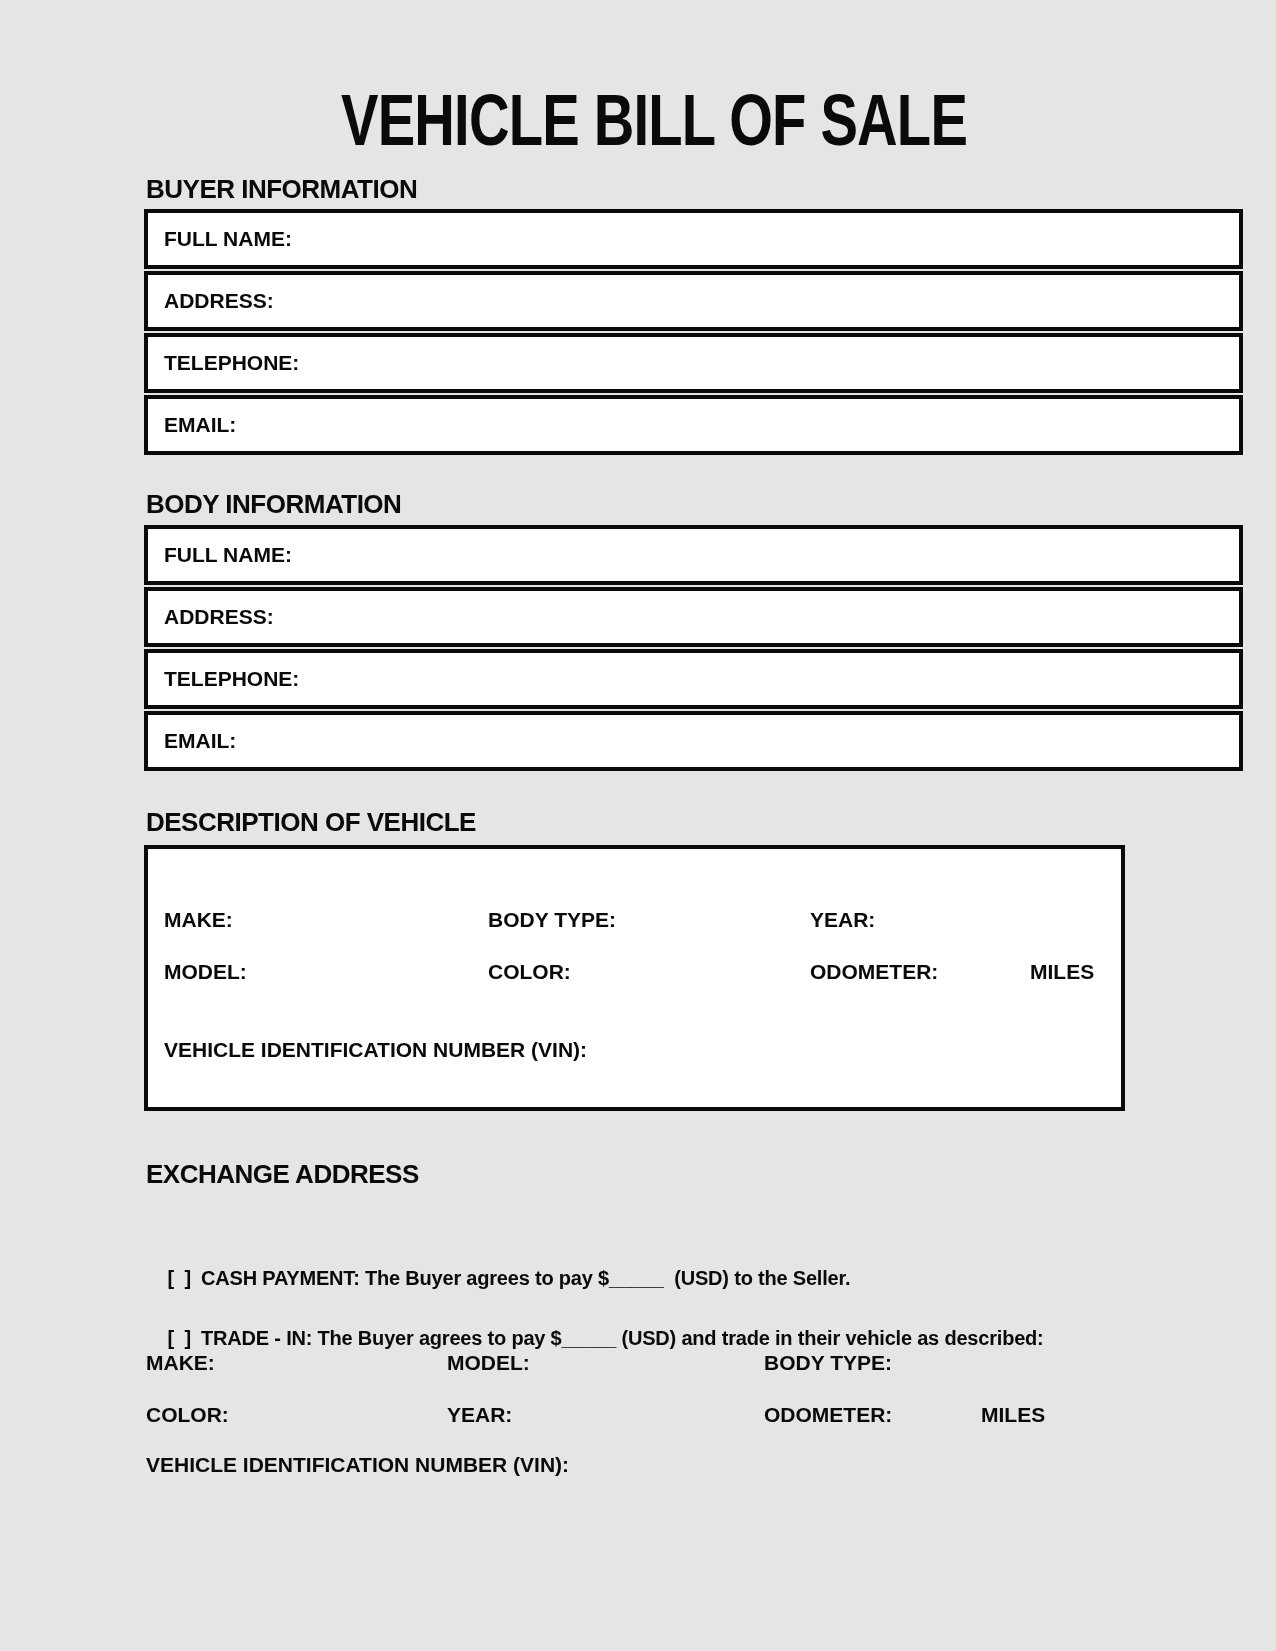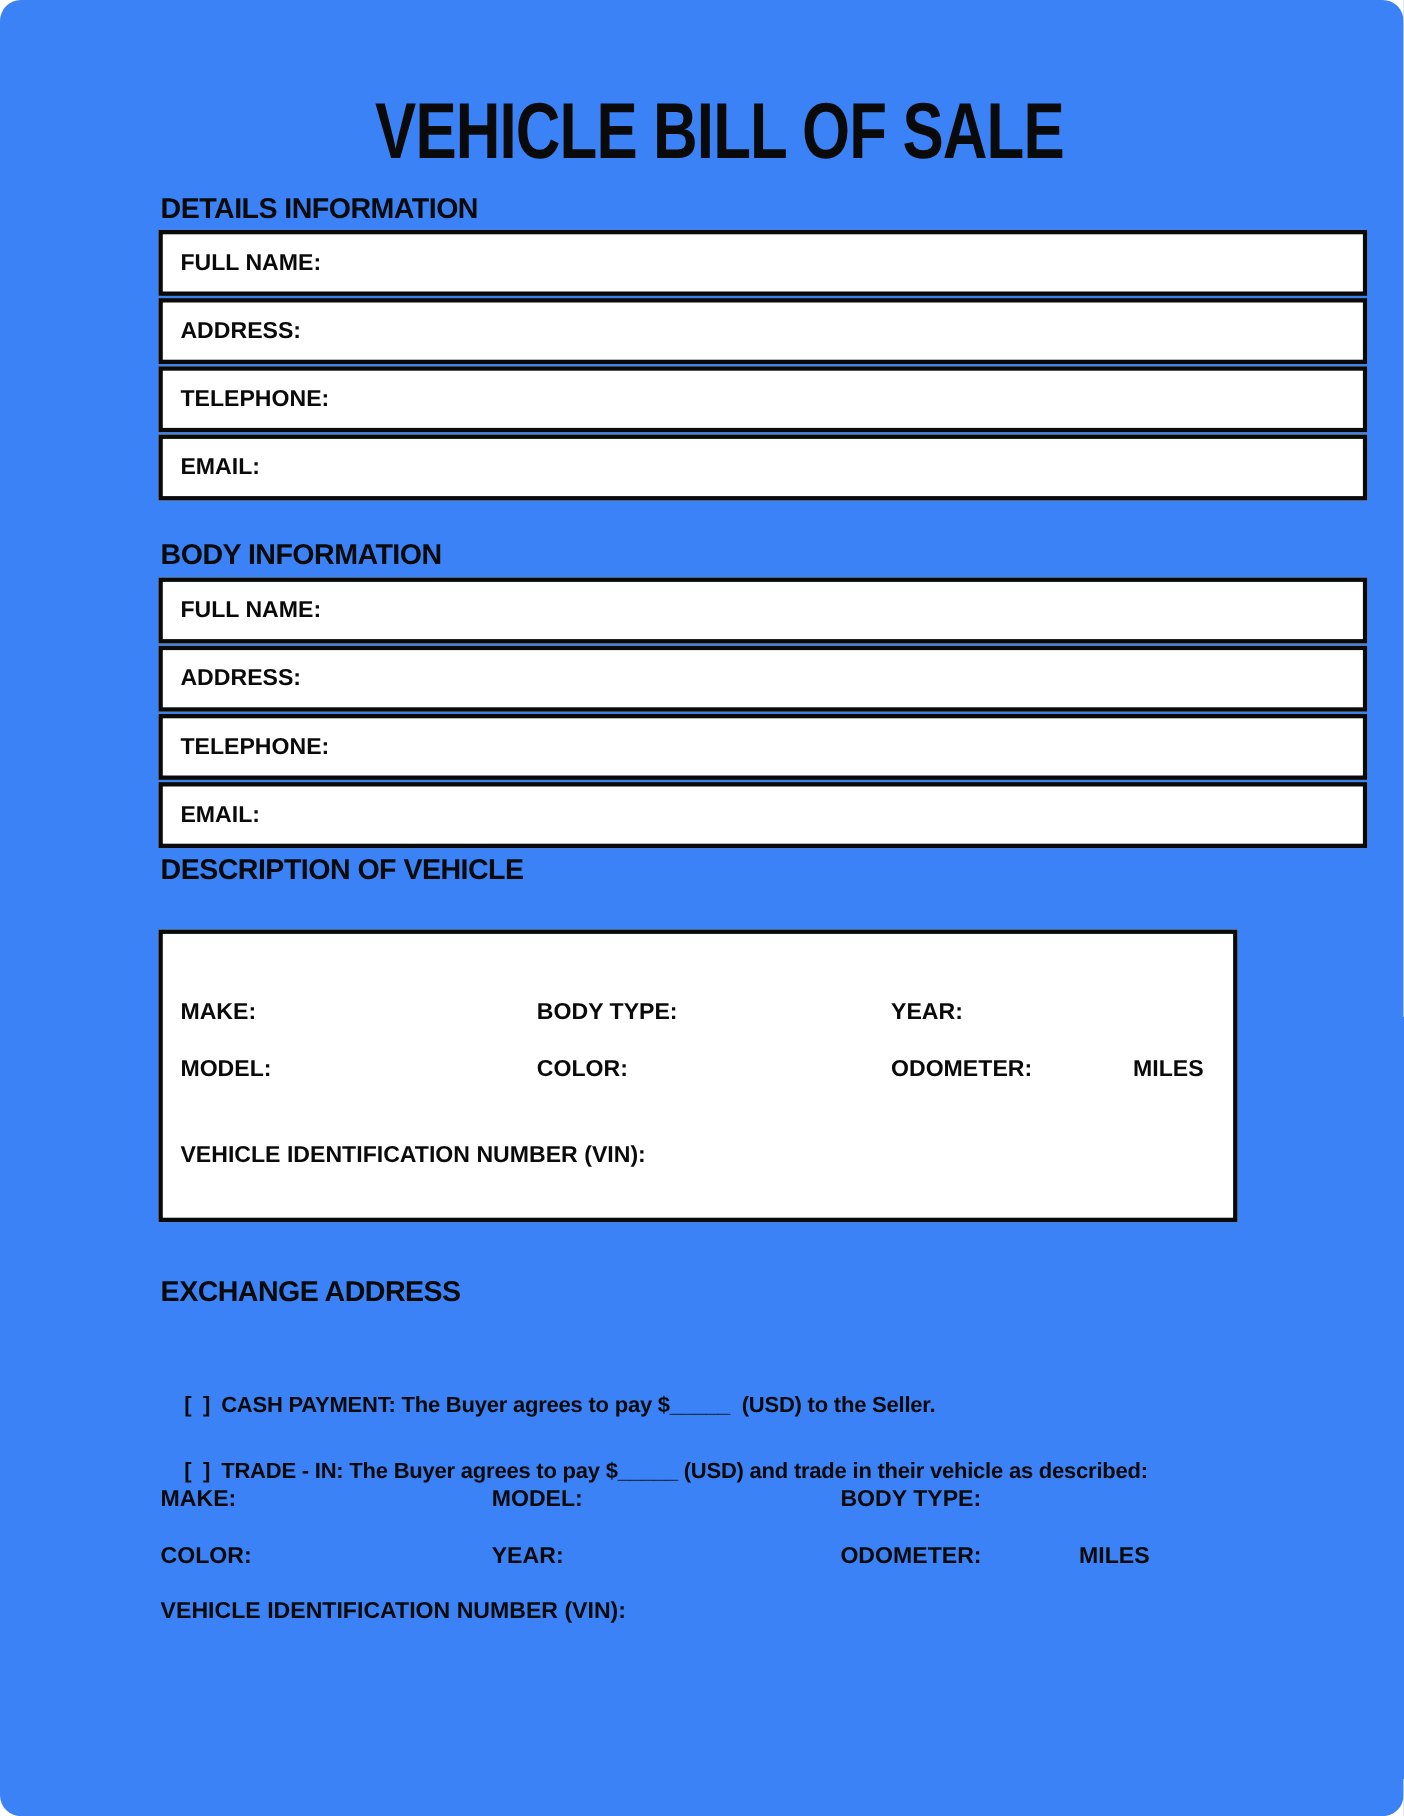--- a/index.html
+++ b/index.html
@@ -1,42 +1,41 @@
 <!DOCTYPE html>
 <html><head>
 <meta charset="utf-8">
 <style>
   html,body { margin:0; padding:0; background:#ffffff; }
   .page {
     position:relative;
     width:1276px; height:1651px;
-    background:#3b82f6;
+    background:#e5e5e5;
     color:#0a0a0a;
     font-family:"Liberation Sans", sans-serif;
     font-weight:700;
     overflow:hidden;
-    border-radius:19px;
   }
   .doc-title {
     position:absolute; top:84px; left:0;
     width:1276px; padding-left:18px;
     text-align:center;
     font-size:72px; line-height:1; letter-spacing:-1px;
     transform:scaleX(0.78);
     transform-origin:50% 50%;
     white-space:nowrap;
   }
   .sec-h {
     position:absolute; left:146px;
     font-size:26px; line-height:1.1; letter-spacing:-0.5px;
     white-space:nowrap;
   }
   .h-seller   { top:175px; }
   .h-buyer    { top:490px; }
-  .h-desc     { top:776px; }
+  .h-desc     { top:808px; }
   .h-exchange { top:1160px; }
 
   .info-box { position:absolute; left:144px; width:1099px; }
   .box-seller { top:209px; }
   .box-buyer  { top:525px; }
   .info-row {
     box-sizing:border-box;
     height:60px; margin-bottom:2px;
     border:4px solid #0a0a0a;
     background:#ffffff;
@@ -86,21 +85,21 @@
   .tv-vin  { top:1452px; font-size:21px; }
   .tc1 { width:301px; } .tc2 { width:317px; } .tc3 { width:217px; }
 </style>
 </head>
 <body>
 
 <div class="page">
 
   <div class="doc-title">VEHICLE BILL OF SALE</div>
 
-  <div class="sec-h h-seller">DETAILS INFORMATION</div>
+  <div class="sec-h h-seller">BUYER INFORMATION</div>
   <div class="info-box box-seller">
     <div class="info-row">
       <span class="field-label">FULL NAME:</span>
     </div>
     <div class="info-row">
       <span class="field-label">ADDRESS:</span>
     </div>
     <div class="info-row">
       <span class="field-label">TELEPHONE:</span>
     </div>

